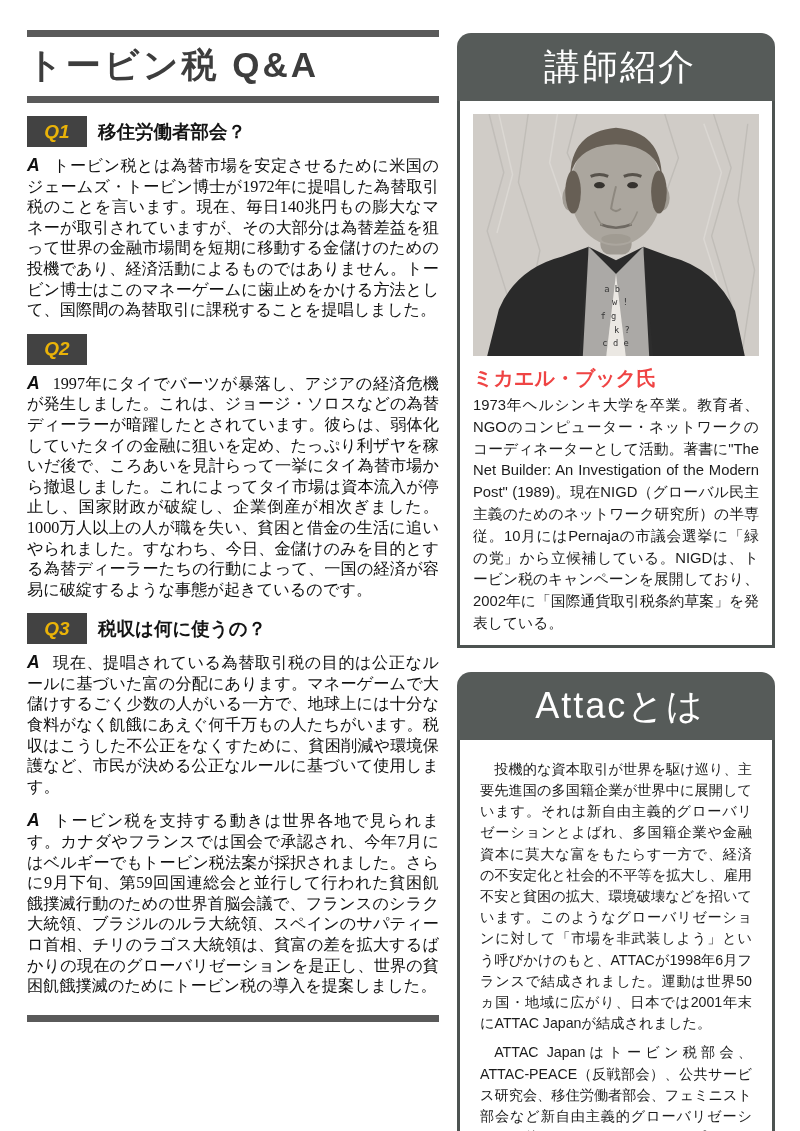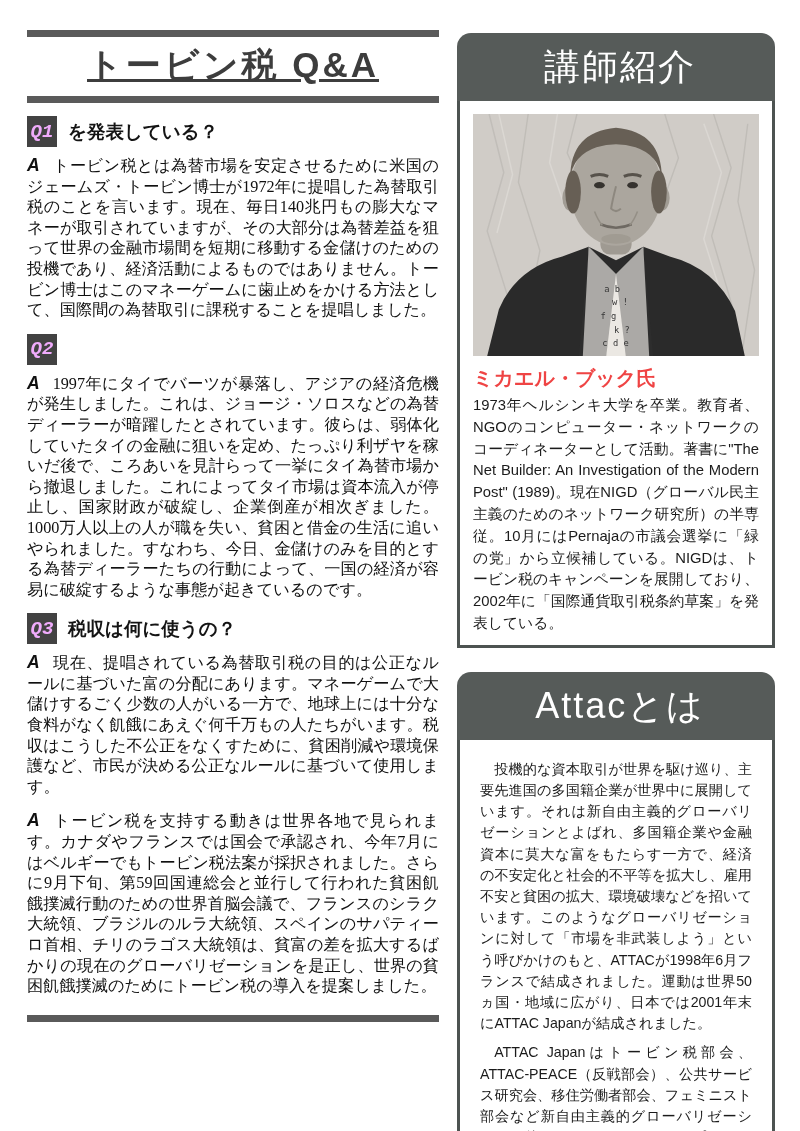--- a/index.html
+++ b/index.html
@@ -4,30 +4,30 @@
 <style>
   html,body{margin:0;padding:0;background:#ffffff;}
   .page{
     position:relative;width:800px;height:1131px;background:#ffffff;overflow:hidden;
     font-family:"Liberation Sans",sans-serif;color:#161616;
   }
   
   .left-col{position:absolute;left:27px;top:30px;width:412px;}
   .rule{height:7px;background:#5a5a5a;}
   .doc-title{
-    text-align:center;font-weight:bold;font-size:35px;letter-spacing:3px;
-    color:#3d3d3d;padding:5px 0 7px 0;font-family:"Liberation Sans",sans-serif;text-decoration:underline;
+    text-align:left;font-weight:bold;font-size:35px;letter-spacing:3px;
+    color:#3d3d3d;padding:5px 0 7px 0;font-family:"Liberation Sans",sans-serif;
   }
   .qa-section{margin-top:13px;}
   .q-head{display:flex;align-items:center;margin:0 0 8px 0;}
   .q-badge{
-    flex:none;width:30px;height:31px;background:#424242;color:#f0abfc;
+    flex:none;width:60px;height:31px;background:#424242;color:#eab308;
     display:flex;align-items:center;justify-content:center;
     font-style:italic;font-weight:bold;font-size:19px;margin-right:11px;
-    font-family:Liberation Mono, monospace;
+    font-family:Liberation Sans, sans-serif;
   }
   .q-text{font-weight:bold;font-size:18.5px;line-height:1.25;color:#141414;}
   .answer{
     margin:0;font-family:"Liberation Serif",serif;font-size:16.2px;
     line-height:20.6px;text-align:justify;color:#101010;
   }
   .a-mark{
     font-family:"Liberation Sans",sans-serif;font-style:italic;font-weight:bold;
     font-size:17.5px;margin-right:13px;
   }
@@ -54,21 +54,21 @@
 <div class="page">
 
   <div class="left-col">
     <div class="rule"></div>
     <div class="doc-title">トービン税 Q&amp;A</div>
     <div class="rule"></div>
 
     <div class="qa-section">
       <div class="q-head">
         <span class="q-badge">Q1</span>
-        <span class="q-text">を発表している？</span>
+        <span class="q-text">移住労働者部会？</span>
       </div>
       <p class="answer"><span class="a-mark">A</span><span>トービン税とは為替市場を安定させるために米国のジェームズ・トービン博士が1972年に提唱した為替取引税のことを言います。現在、毎日140兆円もの膨大なマネーが取引されていますが、その大部分は為替差益を狙って世界の金融市場間を短期に移動する金儲けのための投機であり、経済活動によるものではありません。トービン博士はこのマネーゲームに歯止めをかける方法として、国際間の為替取引に課税することを提唱しました。</span></p>
     </div>
 
     <div class="qa-section">
       <div class="q-head">
         <span class="q-badge">Q2</span>
       </div>
       <p class="answer"><span class="a-mark">A</span><span>1997年にタイでバーツが暴落し、アジアの経済危機が発生しました。これは、ジョージ・ソロスなどの為替ディーラーが暗躍したとされています。彼らは、弱体化していたタイの金融に狙いを定め、たっぷり利ザヤを稼いだ後で、ころあいを見計らって一挙にタイ為替市場から撤退しました。これによってタイ市場は資本流入が停止し、国家財政が破綻し、企業倒産が相次ぎました。1000万人以上の人が職を失い、貧困と借金の生活に追いやられました。すなわち、今日、金儲けのみを目的とする為替ディーラーたちの行動によって、一国の経済が容易に破綻するような事態が起きているのです。</span></p>
     </div>

